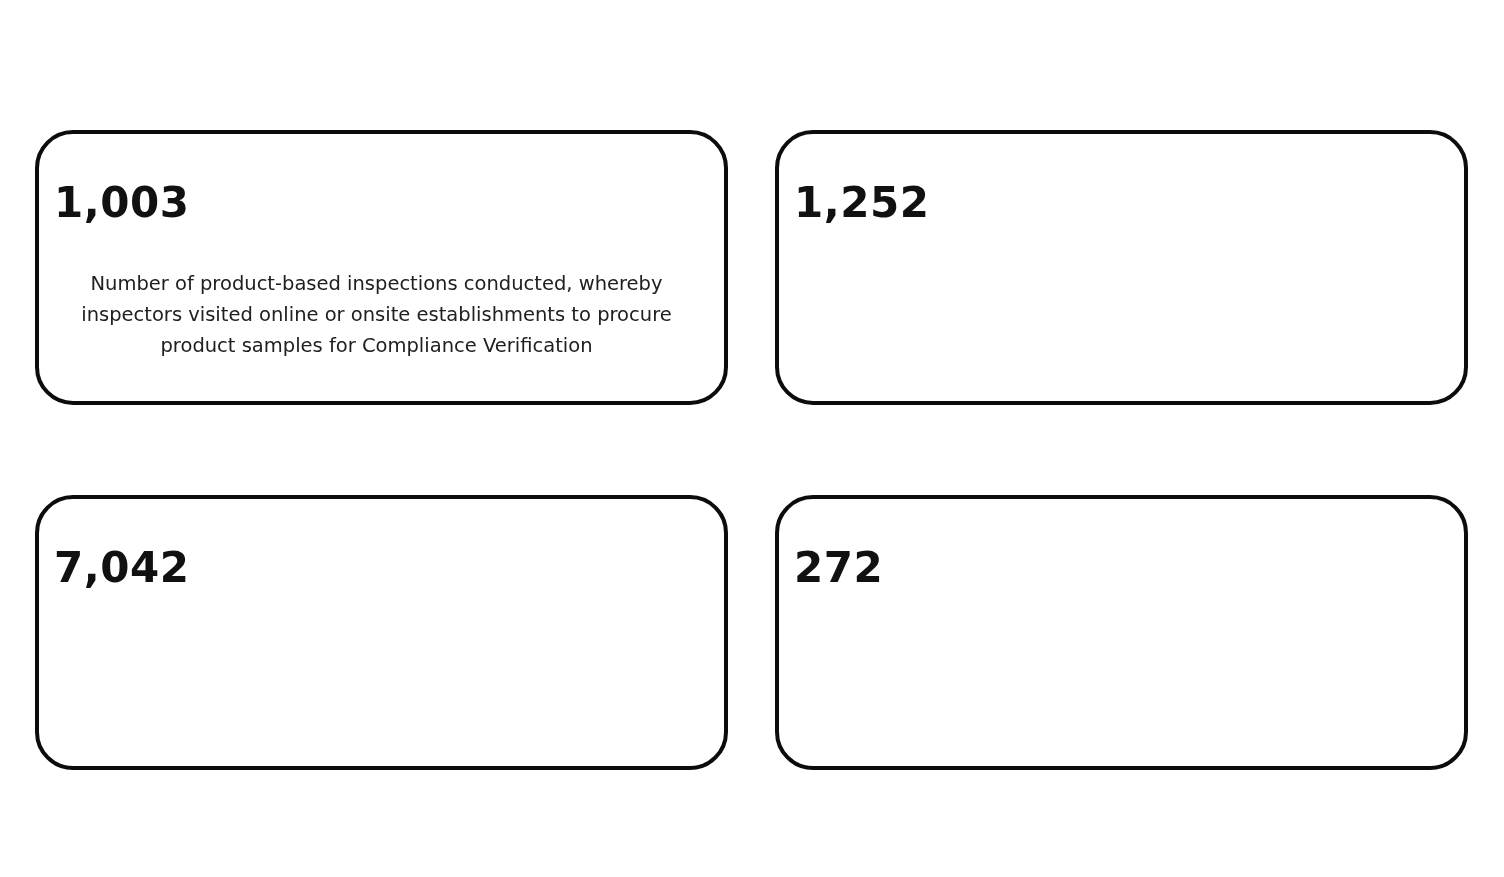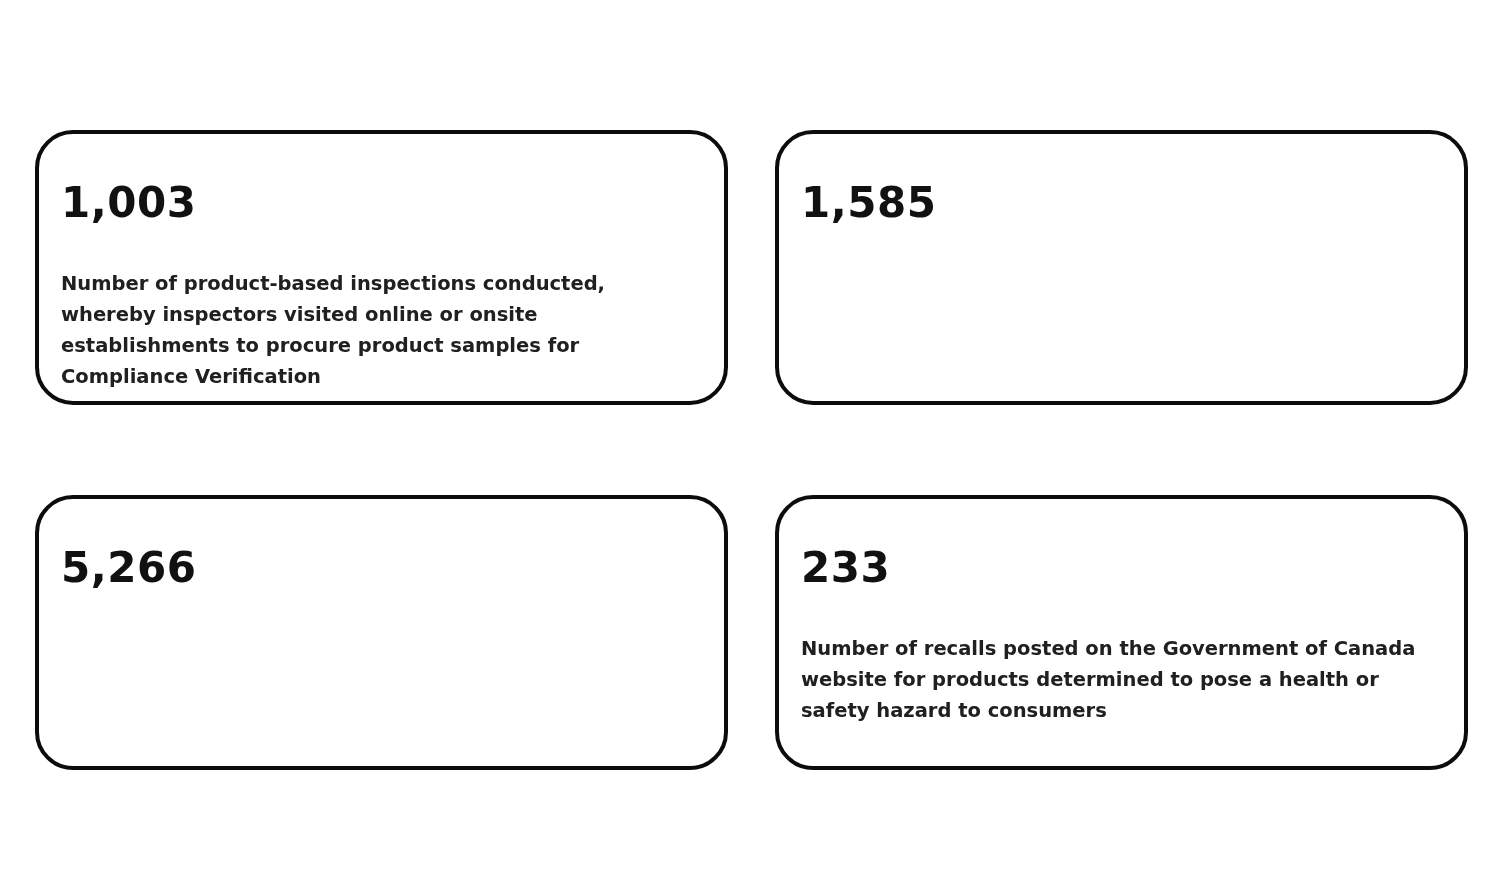--- a/index.html
+++ b/index.html
@@ -22,56 +22,56 @@
     grid-template-columns: 693px 693px;
     grid-template-rows: 275px 275px;
     column-gap: 47px;
     row-gap: 90px;
   }
   .card {
     box-sizing: border-box;
     background: #ffffff;
     border: 4px solid #0c0c0c;
     border-radius: 38px;
-    padding: 48px 36px 0 22px;
+    padding: 48px 36px 0 15px;
     overflow: hidden;
   }
   .card .value {
     margin: 0;
     font-size: 42px;
     line-height: 1.0;
     font-weight: bold;
     color: #111111;
     letter-spacing: 0.5px;
   }
   .card .desc {
-    margin: 44px 0 0 0;
+    margin: 44px 0 0 11px;
     max-width: 645px;
     font-size: 19.5px;
     line-height: 31px;
-    font-weight: bold;
+    font-weight: normal;
     color: #202020;
+    text-align: center;
   }
 </style>
 </head>
 <body>
 
 <main class="stats-grid">
 
   <section class="card">
     <h2 class="value">1,003</h2>
     <p class="desc">Number of product-based inspections conducted, whereby inspectors visited online or onsite establishments to procure product samples for Compliance Verification</p>
   </section>
 
   <section class="card">
-    <h2 class="value">1,585</h2>
+    <h2 class="value">1,252</h2>
   </section>
 
   <section class="card">
-    <h2 class="value">5,266</h2>
+    <h2 class="value">7,042</h2>
   </section>
 
   <section class="card">
-    <h2 class="value">233</h2>
-    <p class="desc">Number of recalls posted on the Government of Canada website for products determined to pose a health or safety hazard to consumers</p>
+    <h2 class="value">272</h2>
   </section>
 
 </main>
 
 </body></html>

